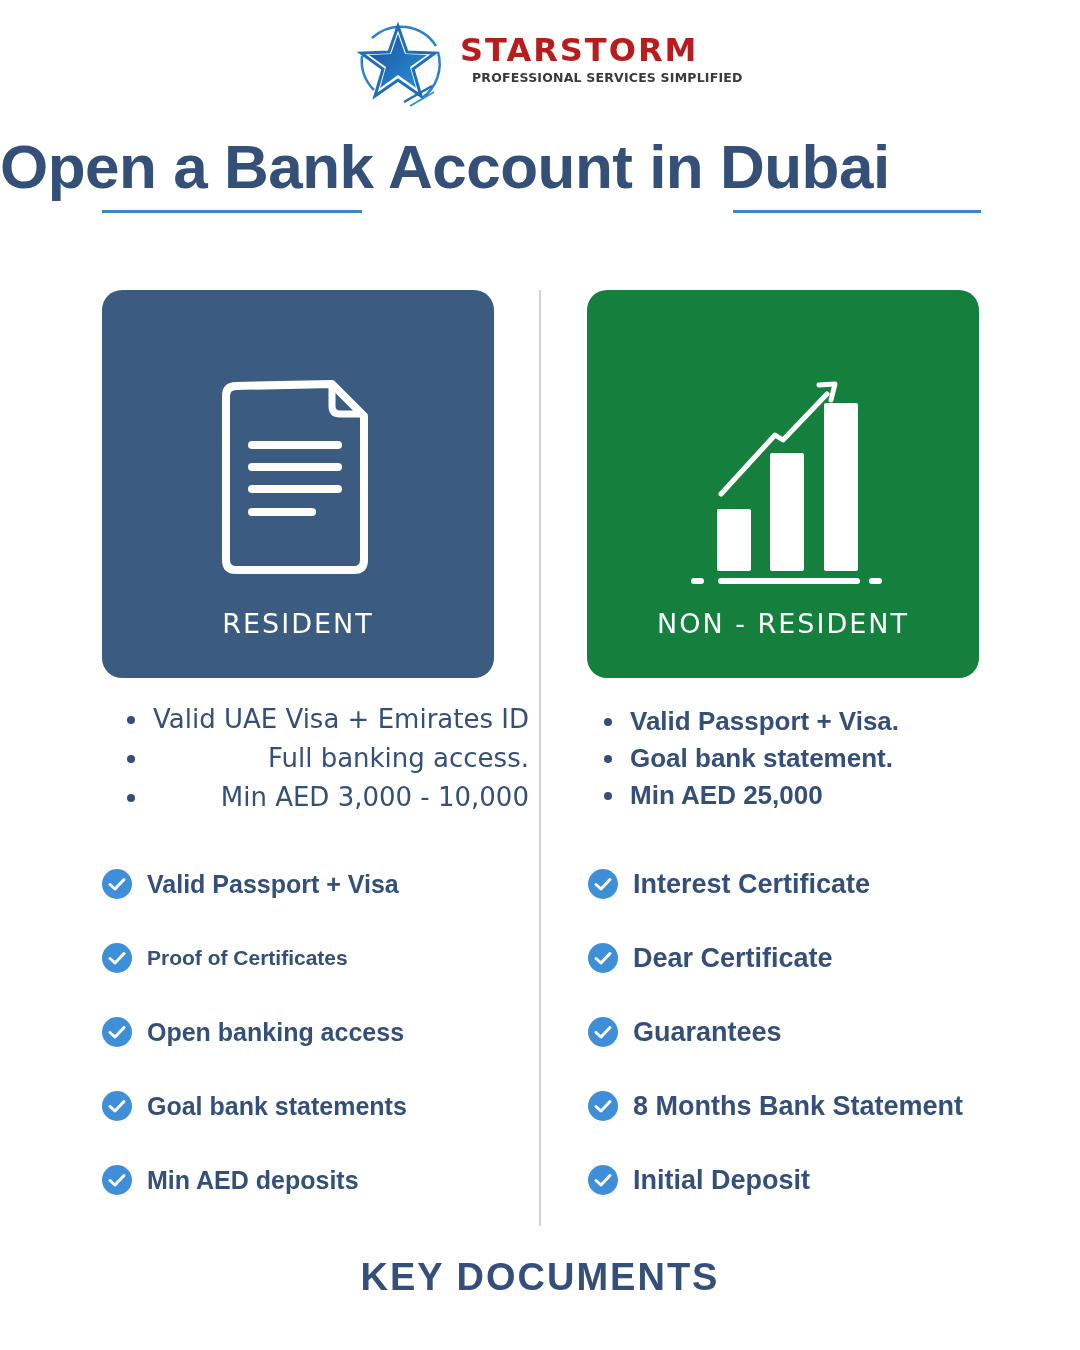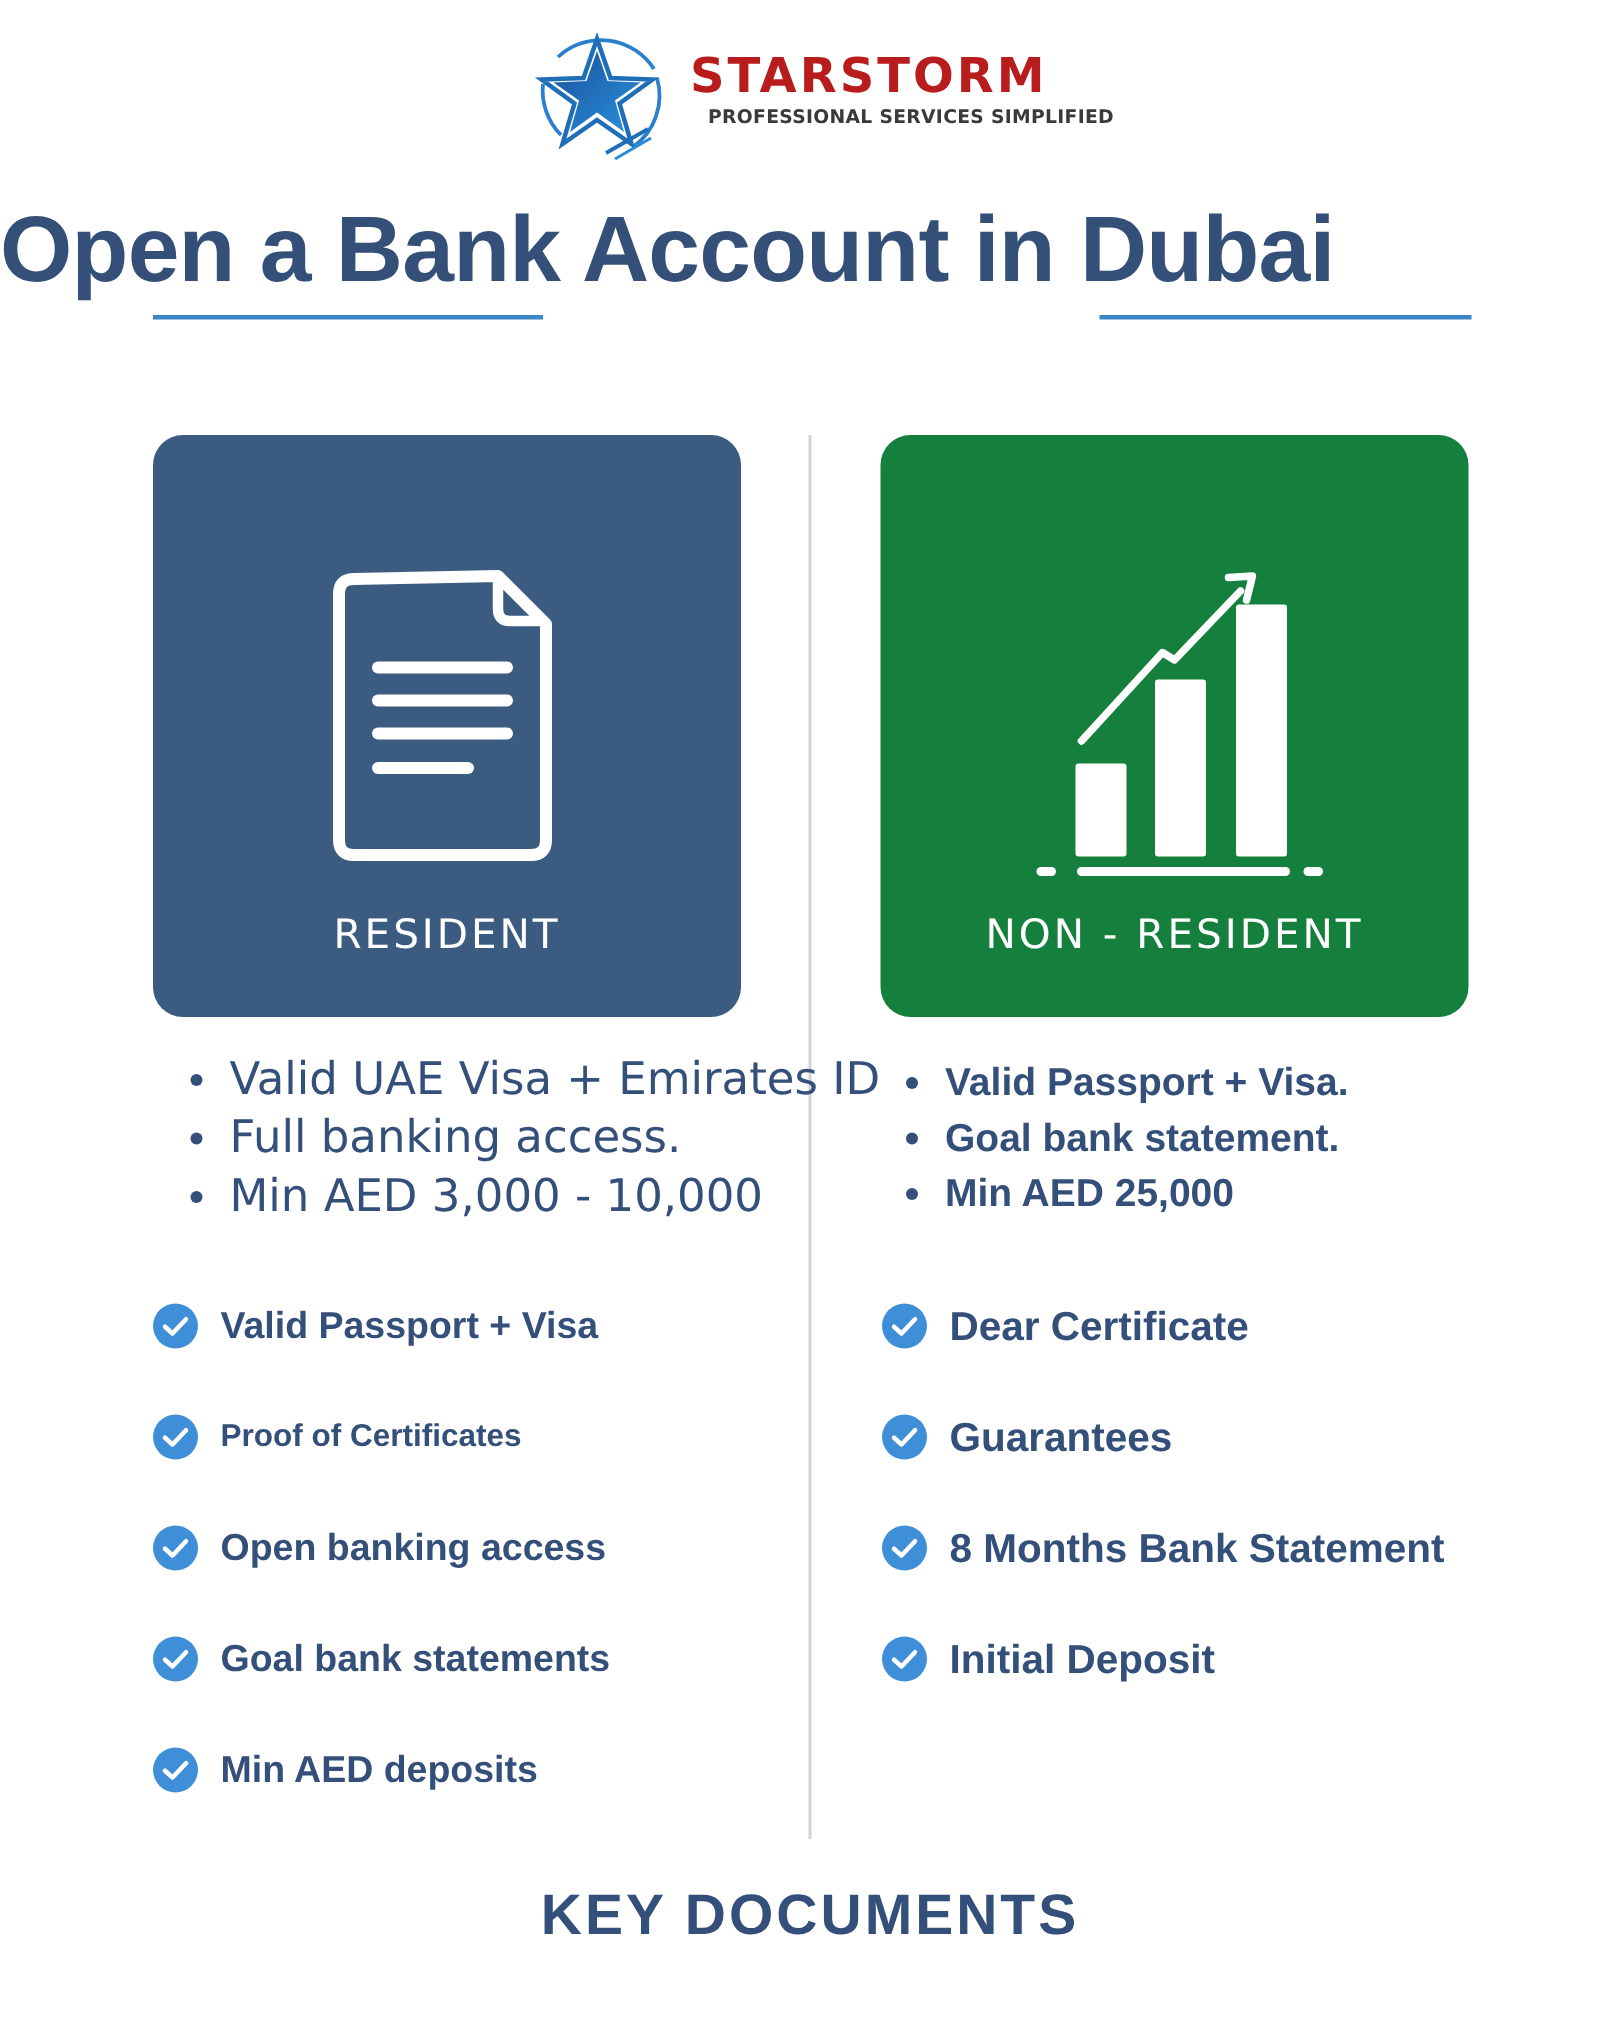--- a/index.html
+++ b/index.html
@@ -21,21 +21,21 @@
     .card { position: absolute; top: 290px; width: 392px; height: 388px; border-radius: 20px; color: #ffffff; }
     .card.resident { left: 102px; background: #3b5b80; }
     .card.nonresident { left: 587px; background: #15803d; }
     .card-icon { position: absolute; left: 0; top: 0; width: 100%; height: 310px; }
     .card-label { position: absolute; left: 0; top: 318px; width: 100%; text-align: center; font-family: "DejaVu Sans", sans-serif; font-size: 27px; letter-spacing: 2px; color: #ffffff; }
 
     .bullets { position: absolute; list-style: none; }
     .bullets li { position: relative; padding-left: 26px; font-family: "DejaVu Sans", sans-serif; color: #34507a; white-space: nowrap; }
     .bullets li::before { content: ""; position: absolute; left: 0; width: 8px; height: 8px; border-radius: 50%; background: #34507a; }
     .bullets.left { left: 127px; top: 700px; }
-    .bullets.left li { font-size: 30px; line-height: 39px; }
+    .bullets.left li { font-size: 26px; line-height: 39px; text-align: right; }
     .bullets.left li::before { top: 16px; }
     .bullets.right { left: 604px; top: 703px; }
     .bullets.right li { font-size: 26px; font-weight: bold; line-height: 37px; font-family: "Liberation Sans", sans-serif; }
     .bullets.right li::before { top: 15px; }
 
     .checklist { position: absolute; list-style: none; }
     .checklist.left { left: 101px; top: 866px; }
     .checklist.right { left: 587px; top: 866px; }
     .checklist li { position: relative; height: 74px; display: flex; align-items: flex-start; }
     .check { width: 32px; height: 32px; flex: 0 0 32px; margin-top: 2px; }
@@ -149,20 +149,27 @@
     <span class="check-text">Min AED deposits</span>
   </li>
 </ul>
 
 <ul class="checklist right">
   <li>
     <svg class="check" viewBox="0 0 32 32">
         <circle cx="16" cy="16" r="15" fill="#3f8fd8"></circle>
         <polyline points="9,16.5 14,21 23,11.5" fill="none" stroke="#fff" stroke-width="3" stroke-linecap="round" stroke-linejoin="round"></polyline>
       </svg>
+    <span class="check-text">Interest Certificate</span>
+  </li>
+  <li>
+    <svg class="check" viewBox="0 0 32 32">
+        <circle cx="16" cy="16" r="15" fill="#3f8fd8"></circle>
+        <polyline points="9,16.5 14,21 23,11.5" fill="none" stroke="#fff" stroke-width="3" stroke-linecap="round" stroke-linejoin="round"></polyline>
+      </svg>
     <span class="check-text">Dear Certificate</span>
   </li>
   <li>
     <svg class="check" viewBox="0 0 32 32">
         <circle cx="16" cy="16" r="15" fill="#3f8fd8"></circle>
         <polyline points="9,16.5 14,21 23,11.5" fill="none" stroke="#fff" stroke-width="3" stroke-linecap="round" stroke-linejoin="round"></polyline>
       </svg>
     <span class="check-text">Guarantees</span>
   </li>
   <li>

